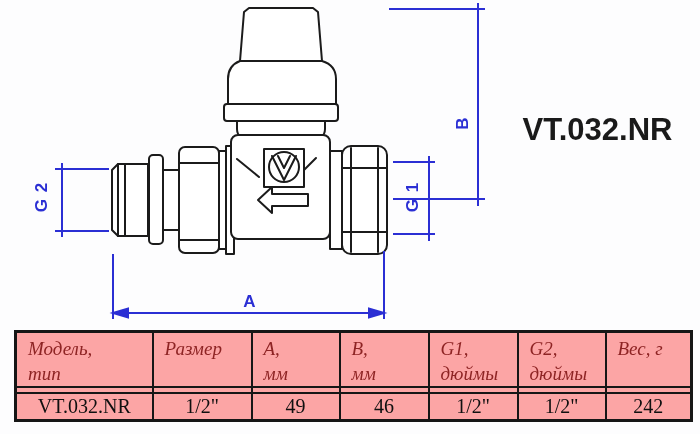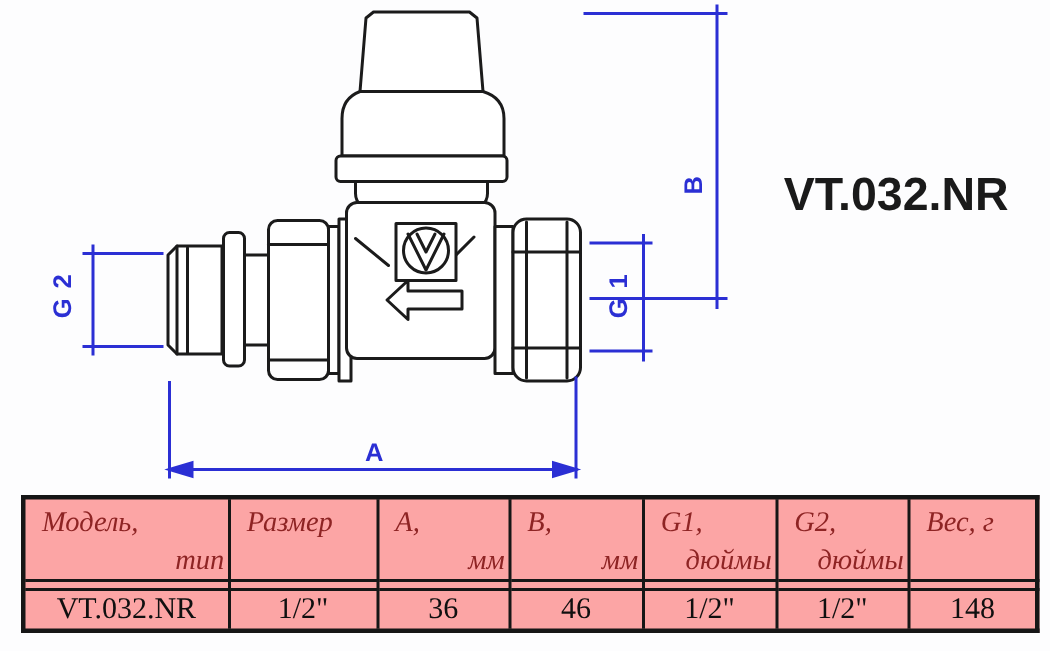--- a/index.html
+++ b/index.html
@@ -15,21 +15,21 @@
   table.spec{position:absolute;left:14px;top:330px;width:676px;table-layout:fixed;
              border-collapse:collapse;background:#fca5a5;}
   table.spec{border:3px solid #161616;}
   table.spec td,table.spec th{border:2px solid #161616;overflow:hidden;}
   th.hdr{vertical-align:top;text-align:left;padding:3px 2px 0 11px;height:48px;
          font-family:"Liberation Serif",serif;font-style:italic;font-weight:normal;
          font-size:19px;line-height:25px;color:#8e2424;}
   tr.gap td{height:4px;padding:0;}
   td.val{height:25px;text-align:center;vertical-align:middle;
          font-family:"Liberation Serif",serif;font-size:20px;color:#101010;padding:0;}
-  .h2line{display:block;text-align:right;}
+  .h2line{display:block;}
 </style>
 </head>
 <body>
 
 <div class="stage">
 
   <svg width="700" height="330" viewBox="0 0 700 330">
     <g stroke="#1b1b1b" stroke-width="2" fill="#ffffff" stroke-linejoin="round" stroke-linecap="round">
 
       <g>
@@ -137,22 +137,22 @@
           <td></td>
           <td></td>
           <td></td>
           <td></td>
       </tr>
     </thead>
     <tbody>
       <tr>
         <td class="val">VT.032.NR</td>
         <td class="val">1/2"</td>
-        <td class="val">36</td>
+        <td class="val">49</td>
         <td class="val">46</td>
         <td class="val">1/2"</td>
         <td class="val">1/2"</td>
-        <td class="val">148</td>
+        <td class="val">242</td>
       </tr>
     </tbody>
   </table>
 
 </div>
 
 </body></html>

